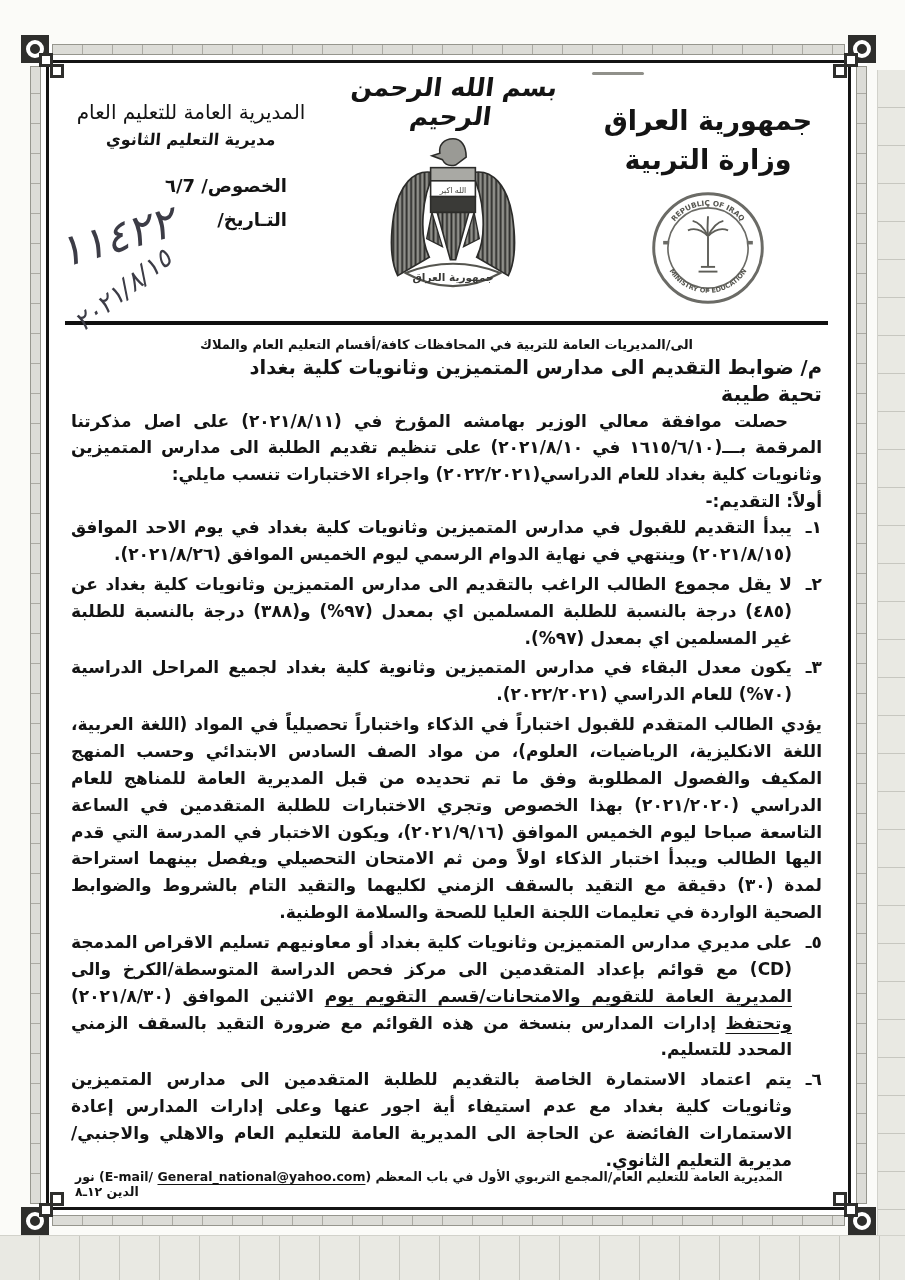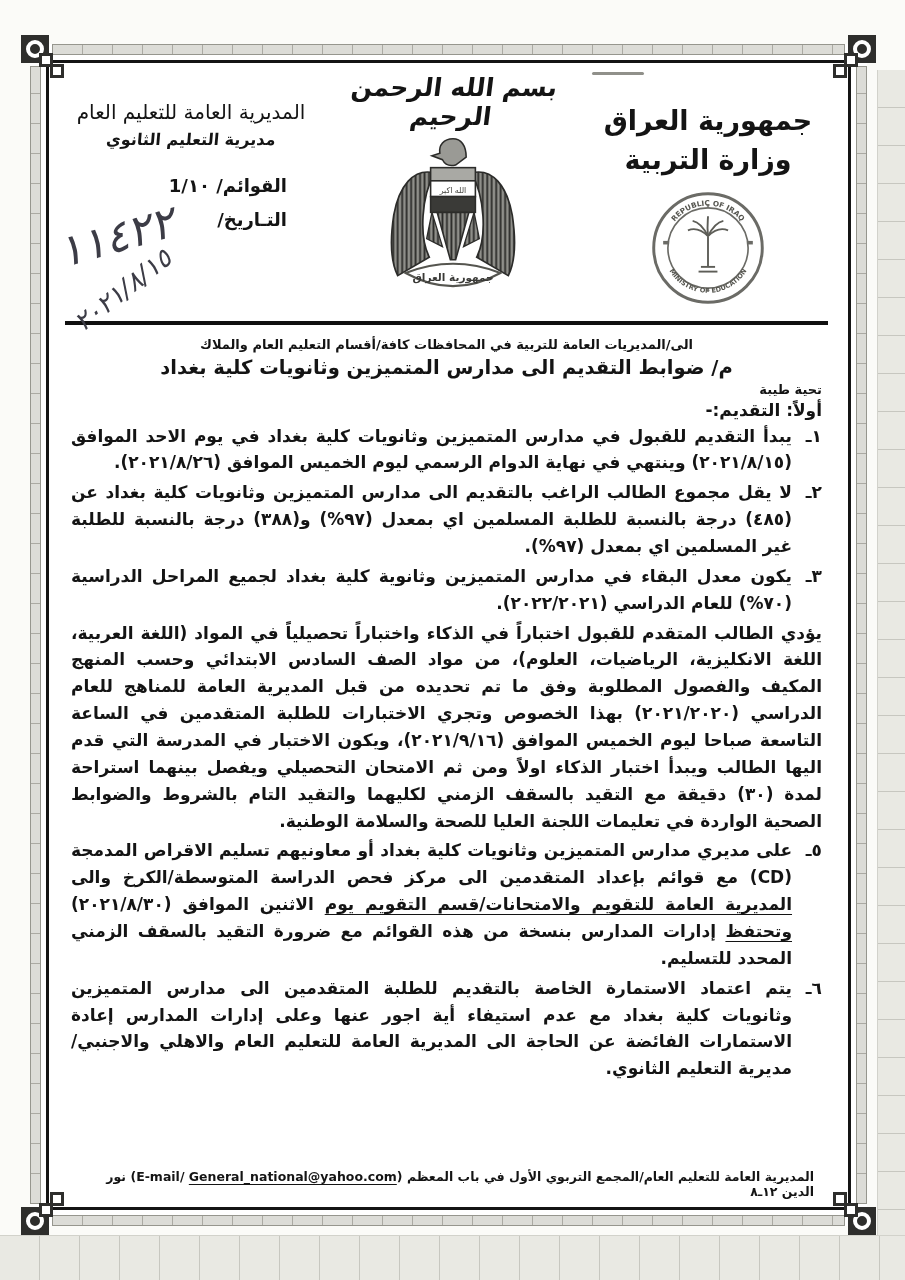--- a/index.html
+++ b/index.html
@@ -48,30 +48,30 @@
   .h-left .dir3{font-size:16px;font-weight:bold;margin-top:3px;transform:skewX(-5deg);}
   .numrow{margin-top:20px;text-align:right;font-size:18px;font-weight:bold;padding-right:24px;line-height:1.9;}
   .hw{position:absolute;color:#3c3c46;font-style:italic;font-weight:normal;pointer-events:none;z-index:6;}
   .hw-number{font-size:44px;top:142px;left:-14px;transform:rotate(-16deg);letter-spacing:6px;}
   .hw-date{font-size:26px;top:206px;left:-6px;transform:rotate(-38deg);letter-spacing:3px;}
 
   .divider{border:none;border-top:4px solid #101010;margin:0 -6px 10px -6px;}
 
   
   .to-line{text-align:center;font-size:13px;font-weight:bold;line-height:1.5;}
-  .subject{text-align:center;font-size:19.5px;font-weight:bold;margin-top:1px;}
-  .greeting{font-size:13px;font-weight:bold;margin-top:3px;}
+  .subject{font-size:19.5px;font-weight:bold;margin-top:1px;}
+  .greeting{font-size:21px;font-weight:bold;margin-top:3px;}
   .intro{font-size:17px;font-weight:bold;text-align:justify;text-indent:34px;line-height:1.58;margin-top:2px;}
   .sec-head{font-size:17px;font-weight:bold;margin:3px 0 1px;}
   .item{display:flex;font-size:17px;font-weight:bold;line-height:1.58;margin-top:3px;}
   .item .num{flex:0 0 30px;}
   .item .itext{flex:1;text-align:justify;}
   .uline{text-decoration:underline;text-underline-offset:4px;}
 
-  .footer{position:absolute;bottom:8px;right:34px;left:26px;text-align:right;font-size:12.5px;font-weight:bold;direction:rtl;}
+  .footer{position:absolute;bottom:8px;right:42px;left:26px;text-align:left;font-size:12.5px;font-weight:bold;direction:rtl;}
   .footer .em{direction:ltr;unicode-bidi:isolate;}
   .footer .em u{text-underline-offset:3px;}
 
   svg text{font-family:"DejaVu Sans",sans-serif;}
 </style>
 </head>
 <body>
 
 <div class="canvas">
   <div class="edge-right"></div>
@@ -176,37 +176,38 @@
           </div>
         </div>
 
         <div class="h-left">
           <div class="dir1">
             <div>المديرية العامة للتعليم العام</div>
           </div>
           <div class="dir3">مديرية التعليم الثانوي</div>
           <div class="numrow">
             <div>
-              <span>القوائم/</span>
-              <span>1/١٠</span>
+              <span>الخصوص/</span>
+              <span>٦/7</span>
             </div>
             <div>
               <span>التـاريخ/</span>
             </div>
           </div>
           <div class="hw hw-number">١١٤٢٢</div>
           <div class="hw hw-date">٢٠٢١/٨/١٥</div>
         </div>
       </div>
 
       <hr class="divider">
 
       <div class="to-line">الى/المديريات العامة للتربية في المحافظات كافة/أقسام التعليم العام والملاك</div>
       <div class="subject">م/ ضوابط التقديم الى مدارس المتميزين وثانويات كلية بغداد</div>
       <div class="greeting">تحية طيبة</div>
+      <div class="intro">حصلت موافقة معالي الوزير بهامشه المؤرخ في (٢٠٢١/٨/١١) على اصل مذكرتنا المرقمة بـــ(١٦١٥/٦/١٠ في ٢٠٢١/٨/١٠) على تنظيم تقديم الطلبة الى مدارس المتميزين وثانويات كلية بغداد للعام الدراسي(٢٠٢٢/٢٠٢١) واجراء الاختبارات تنسب مايلي:</div>
       <div class="sec-head">أولاً: التقديم:-</div>
 
       <div class="item">
         <span class="num">١ـ</span>
         <span class="itext">يبدأ التقديم للقبول في مدارس المتميزين وثانويات كلية بغداد في يوم الاحد الموافق (٢٠٢١/٨/١٥) وينتهي في نهاية الدوام الرسمي ليوم الخميس الموافق (٢٠٢١/٨/٢٦).</span>
       </div>
       <div class="item">
         <span class="num">٢ـ</span>
         <span class="itext">لا يقل مجموع الطالب الراغب بالتقديم الى مدارس المتميزين وثانويات كلية بغداد عن (٤٨٥) درجة بالنسبة للطلبة المسلمين اي بمعدل (٩٧%) و(٣٨٨) درجة بالنسبة للطلبة غير المسلمين اي بمعدل (٩٧%).</span>
       </div>

